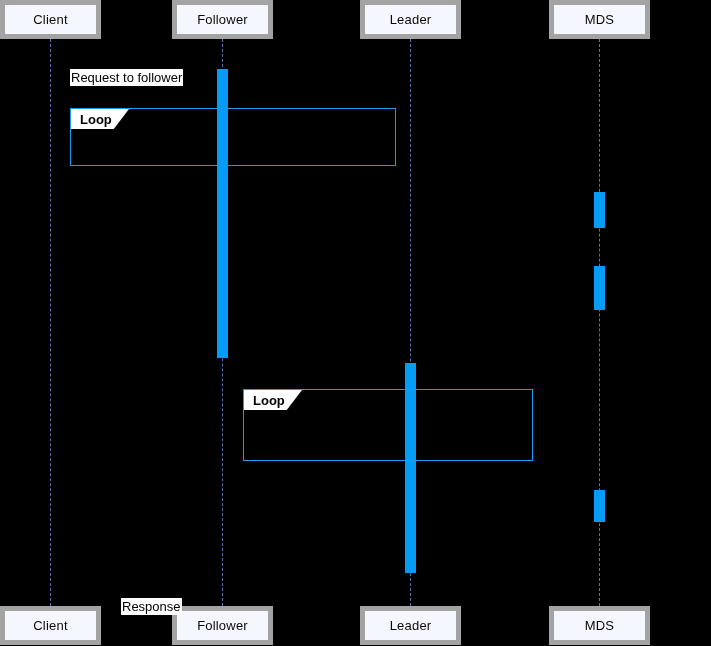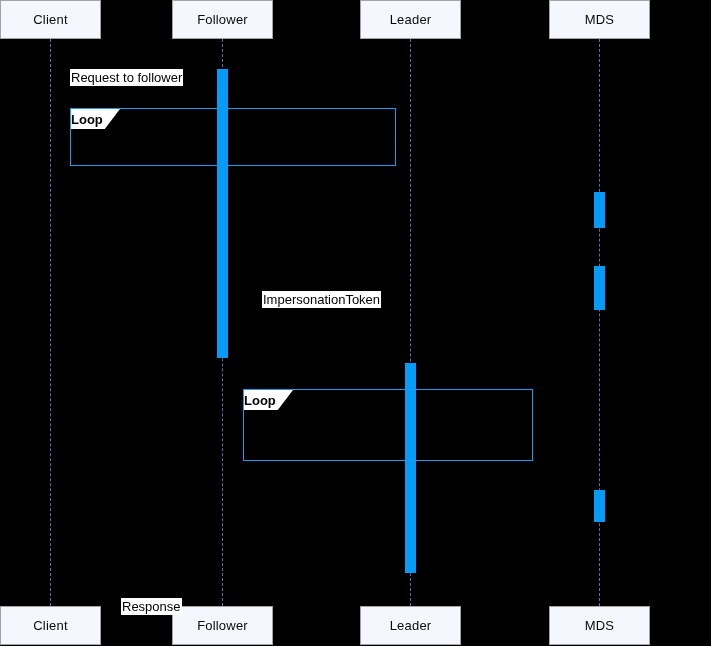--- a/index.html
+++ b/index.html
@@ -15,21 +15,21 @@
     overflow: hidden;
     font-family: "Liberation Sans", sans-serif;
   }
 
   
   .participant {
     position: absolute;
     width: 101px;
     height: 39px;
     background: #f4f7fd;
-    border: 1px solid #a3a3a3;
+    border: 5px solid #a3a3a3;
     box-sizing: border-box;
     display: flex;
     align-items: center;
     justify-content: center;
     font-size: 13px;
     color: #0a0a0a;
     letter-spacing: .2px;
   }
 
   
@@ -56,20 +56,21 @@
     background: transparent;
   }
   .fragment-tab {
     position: absolute;
     left: -1px;
     top: -1px;
     height: 21px;
     background: #ffffff;
     display: flex;
     align-items: center;
+    padding-left: 9px;
     padding-right: 18px;
     font-size: 13px;
     font-weight: bold;
     color: #000000;
     box-sizing: border-box;
     clip-path: polygon(0 0, 100% 0, calc(100% - 16px) 100%, 0 100%);
     border-top: 1px solid #1a9bf0;
     border-left: 1px solid #1a9bf0;
   }
 
@@ -134,18 +135,17 @@
 
   <div class="fragment" style="left:243px;top:389px;width:290px;height:72px;">
     <div class="fragment-tab">
       <span>Loop</span>
     </div>
   </div>
 
   <div class="msg-label" style="left:70px;top:52px;margin-top:17px;">Request to follower</div>
 
 
-  <div class="msg-label" style="left:262px;top:291px;">ImpersonationToken</div>
 
 
   <div class="msg-label" style="left:121px;top:574px;margin-top:24px;">Response</div>
 
 </div>
 
 </body></html>

